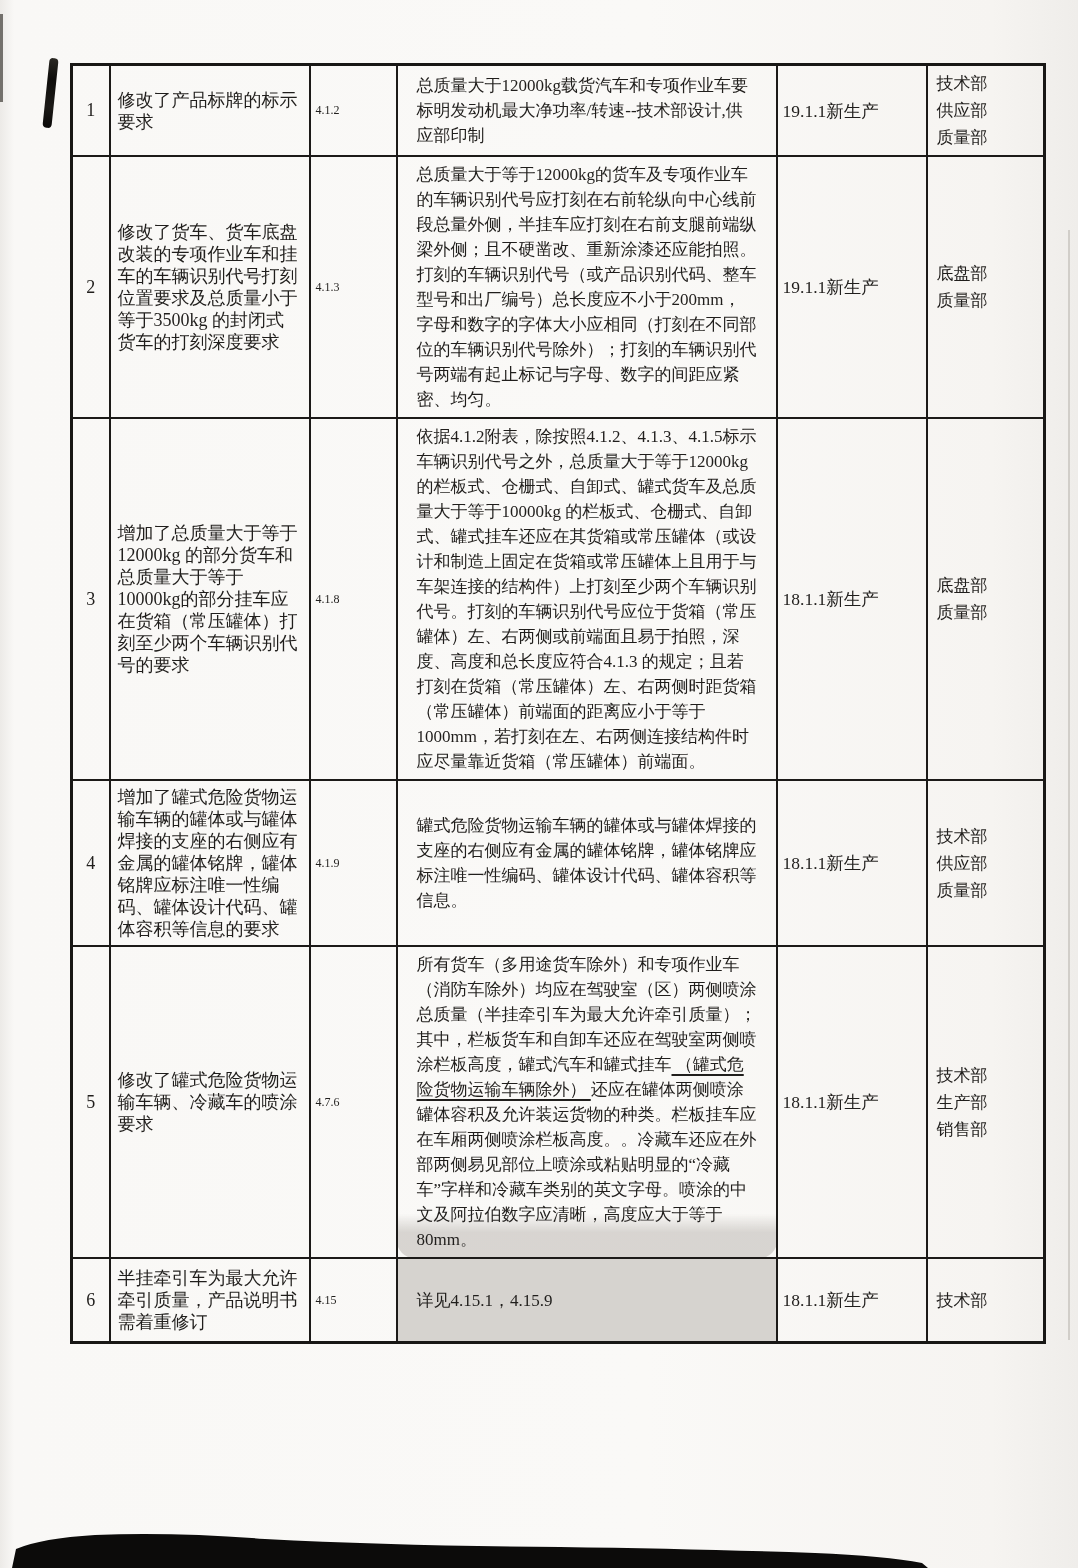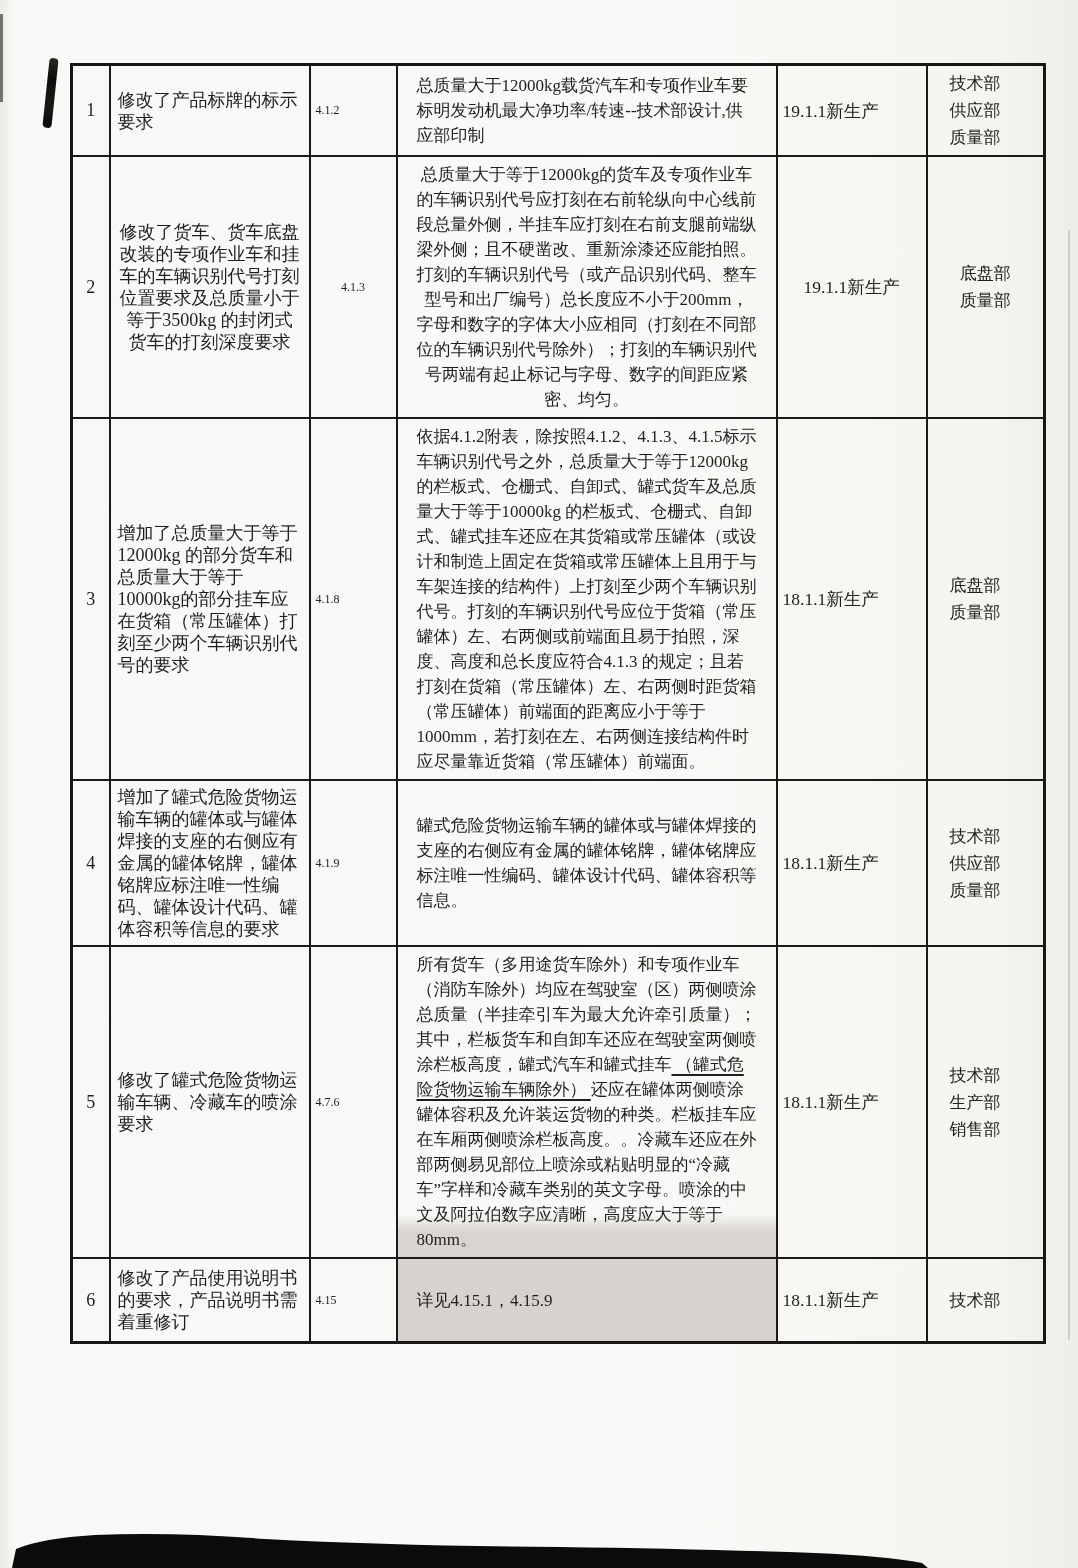--- a/index.html
+++ b/index.html
@@ -48,27 +48,27 @@
     color:#171513;
   }
   tr.head td{
     height:54px;font-size:18px;padding:4px 6px;color:#232120;
   }
   .cell-no{text-align:center;font-size:18px;}
   .cell-req{font-size:18px;line-height:22px;padding:5px 7px;}
   .cell-clause{font-size:12px;padding:4px 5px;}
   .cell-impl{font-size:17px;line-height:25px;padding:5px 19px;text-align:left;}
   .cell-time{font-size:17.5px;padding:4px 5px;white-space:nowrap;font-family:Liberation Serif, serif;}
-  .cell-dept{font-size:17px;line-height:27px;padding:4px 22px;white-space:pre-line;}
+  .cell-dept{font-size:17px;line-height:27px;padding:4px 9px;white-space:pre-line;}
   .u{text-decoration:underline;text-decoration-thickness:2px;text-underline-offset:4px;}
   tr.r1 td{height:69px;}
-  tr.r2 td{height:236px;text-align:center;}
+  tr.r2 td{height:236px;}
   tr.r3 td{height:339px;margin-left:16px;}
   tr.r4 td{height:154px;border-radius:7px;}
-  tr.r5 td{height:247px;}
+  tr.r5 td{height:247px;border-radius:17px;}
   tr.r6 td{height:72px;}
   tr.r5 .cell-impl{
     background:linear-gradient(180deg, rgba(214,211,207,0) 86%, rgba(212,209,205,.9) 92%);
   }
   tr.r6 .cell-impl{background:#d6d3cf;}
 </style>
 </head>
 <body>
 
 <div class="page">
@@ -136,21 +136,21 @@
         <td class="cell-clause">4.7.6</td>
         <td class="cell-impl"><span>所有货车（多用途货车除外）和专项作业车（消防车除外）均应在驾驶室（区）两侧喷涂总质量（半挂牵引车为最大允许牵引质量）；其中，栏板货车和自卸车还应在驾驶室两侧喷涂栏板高度，罐式汽车和罐式挂车</span><span class="u"> （罐式危险货物运输车辆除外） </span><span>还应在罐体两侧喷涂罐体容积及允许装运货物的种类。栏板挂车应在车厢两侧喷涂栏板高度。。冷藏车还应在外部两侧易见部位上喷涂或粘贴明显的“冷藏车”字样和冷藏车类别的英文字母。喷涂的中文及阿拉伯数字应清晰，高度应大于等于 80mm。</span></td>
         <td class="cell-time">18.1.1新生产</td>
         <td class="cell-dept">技术部
 生产部
 销售部</td>
       </tr>
 
       <tr class="r6">
         <td class="cell-no">6</td>
-        <td class="cell-req">修改了产品使用说明书的要求，产品说明书需着重修订</td>
+        <td class="cell-req">半挂牵引车为最大允许牵引质量，产品说明书需着重修订</td>
         <td class="cell-clause">4.15</td>
         <td class="cell-impl"><span>详见4.15.1，4.15.9</span><span class="u"></span><span></span></td>
         <td class="cell-time">18.1.1新生产</td>
         <td class="cell-dept">技术部</td>
       </tr>
     </tbody>
   </table>
 
   <svg class="bottom-blob" width="1078" height="135" viewBox="0 0 1078 135">
     <path d="M 12 135 L 16 116 Q 42 105 95 102 Q 175 99 265 106 Q 400 113 560 114 Q 700 116 815 120 Q 885 123 922 130 L 928 135 Z" fill="#0c0b0a"></path>

